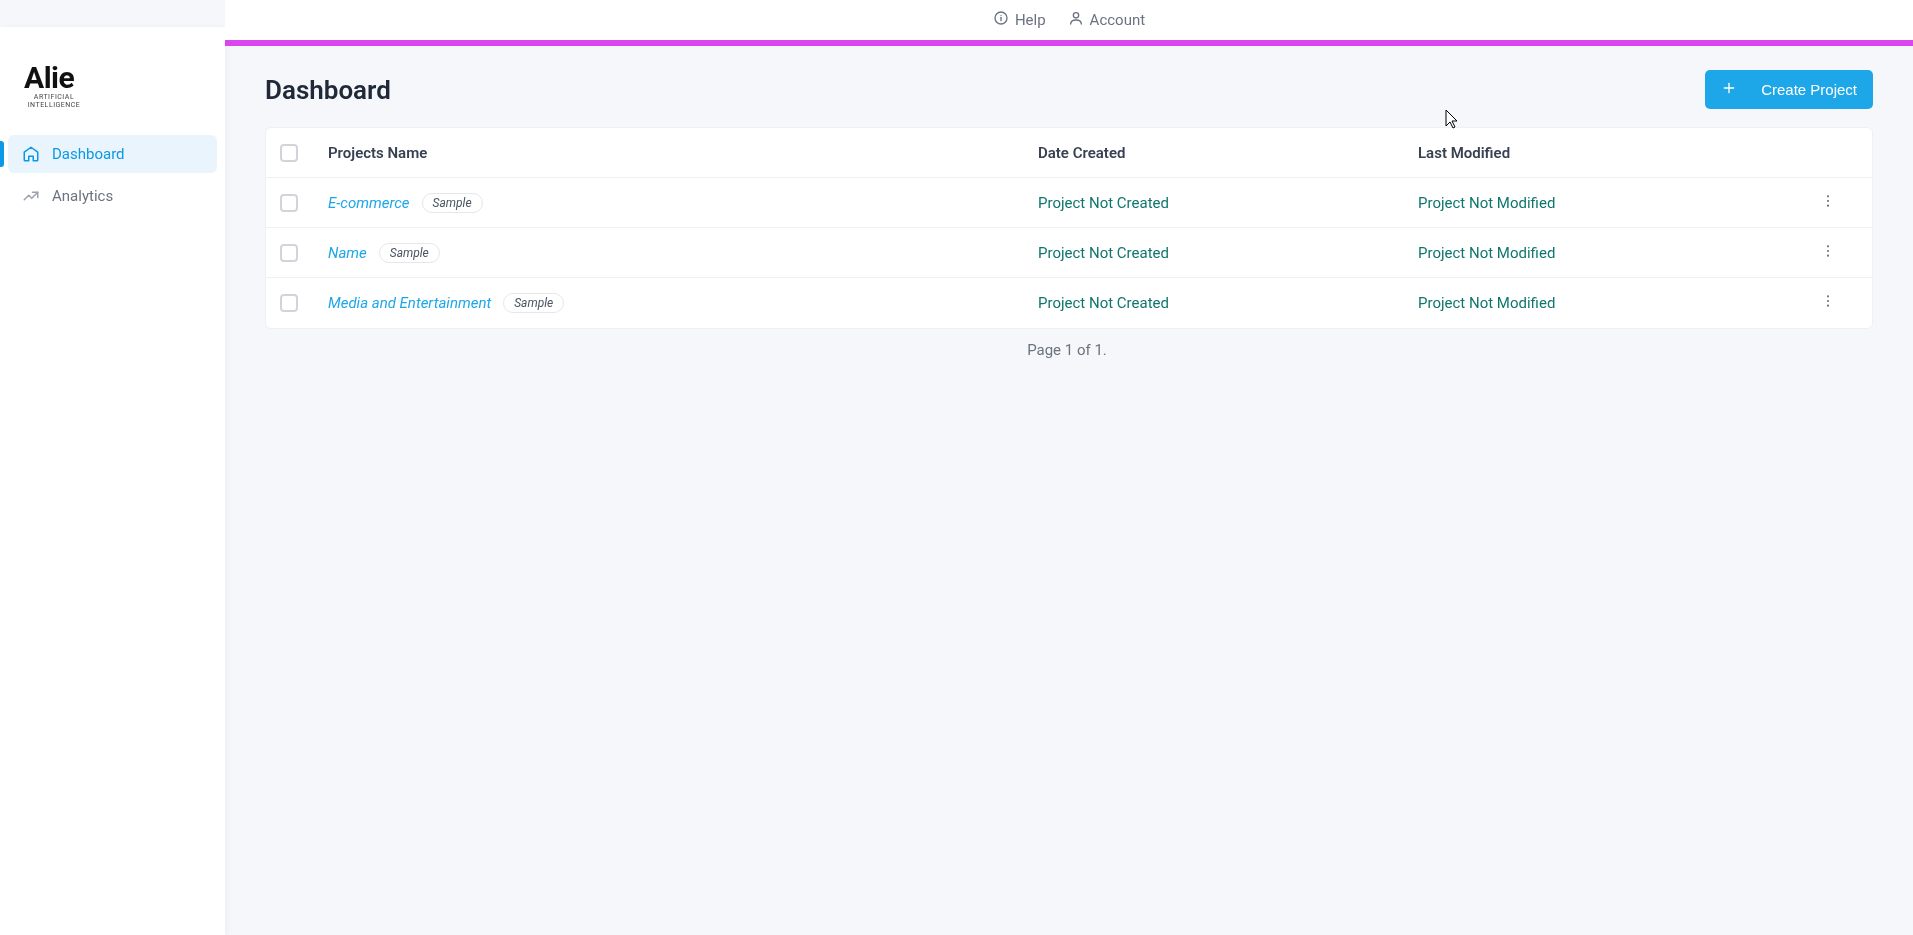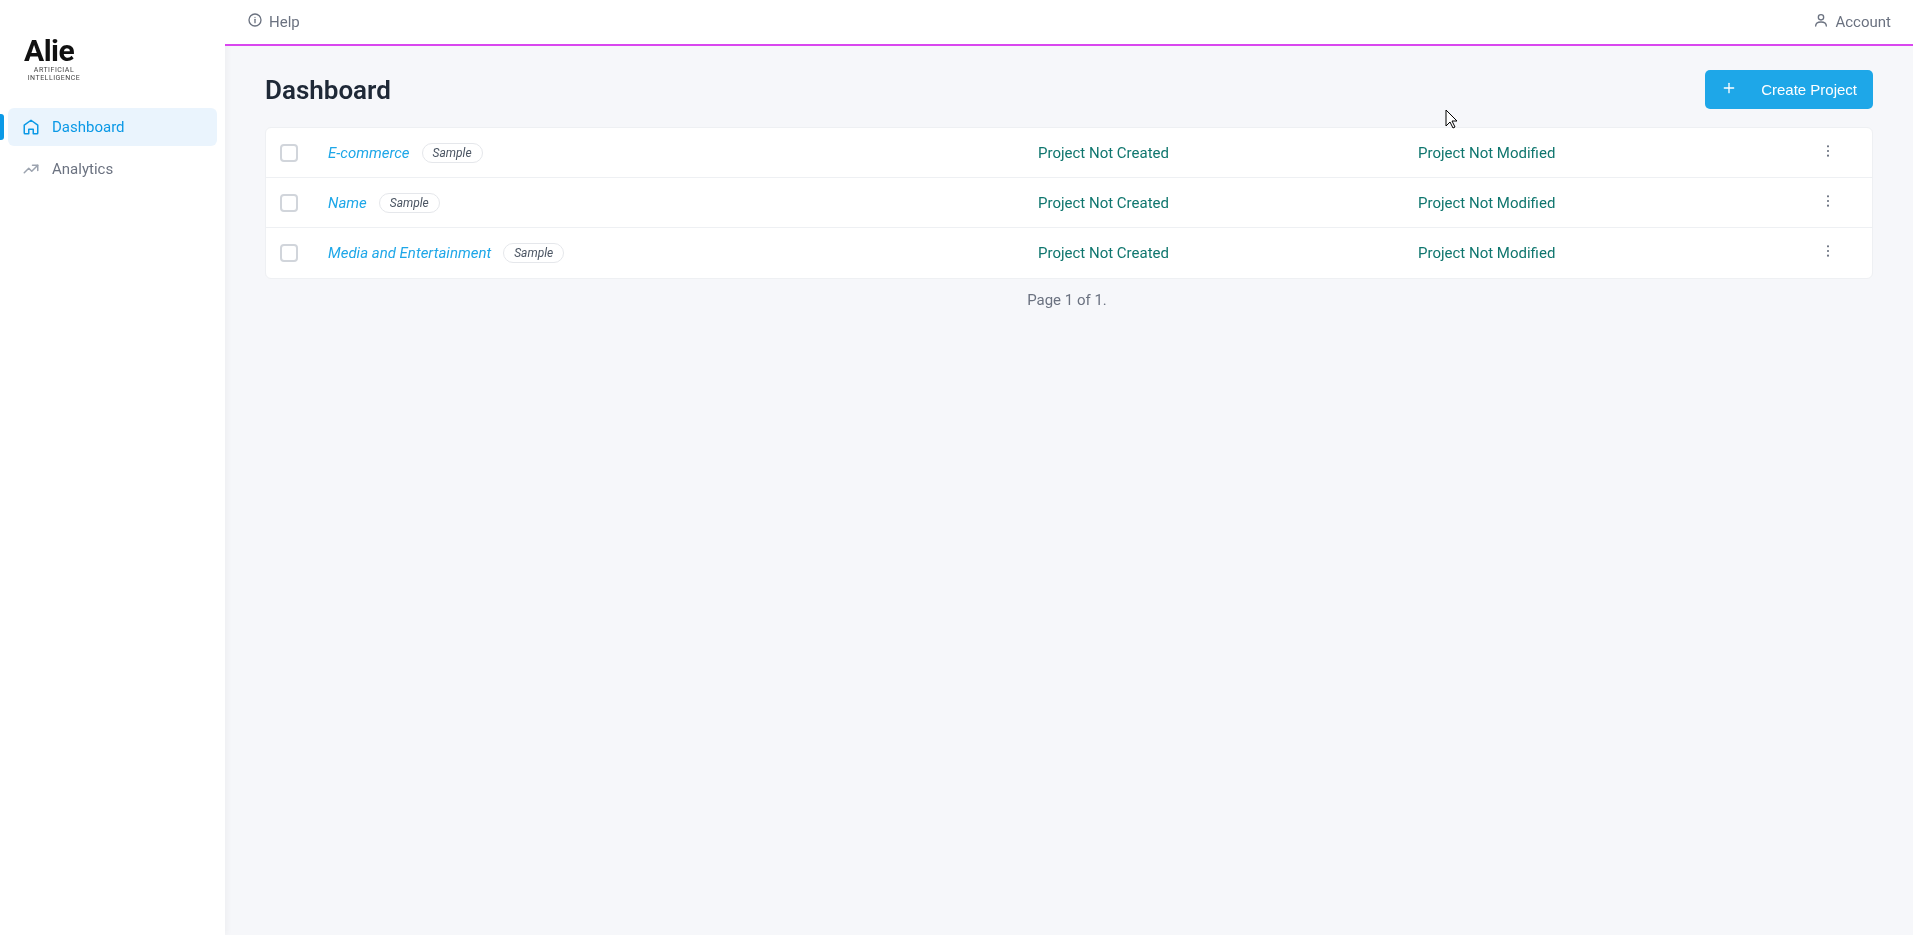--- a/index.html
+++ b/index.html
@@ -15,20 +15,21 @@
       display: flex;
       height: 100%;
     }
     
     .sidebar {
       width: 225px;
       background: #ffffff;
       box-shadow: 2px 0 6px rgba(0,0,0,0.04);
       padding-top: 33px;
       flex-shrink: 0;
+      margin-top: 27px;
     }
     .logo-wrap {
       padding: 0 24px 26px 24px;
     }
     .logo-text {
       font-size: 30px;
       font-weight: 700;
       letter-spacing: -0.5px;
       color: #111;
     }
@@ -79,24 +80,24 @@
     
     .main {
       flex: 1;
       display: flex;
       flex-direction: column;
       min-width: 0;
     }
     .topbar {
       height: 46px;
       background: #ffffff;
-      border-bottom: 2px solid #d946ef;
-      display: flex;
-      align-items: center;
-      justify-content: space-between;
+      border-bottom: 6px solid #d946ef;
+      display: flex;
+      align-items: center;
+      justify-content: center;
       padding: 0 22px;
       gap: 22px;
     }
     .top-link {
       display: flex;
       align-items: center;
       gap: 6px;
       color: #6b7280;
       font-size: 15px;
       cursor: pointer;
@@ -274,20 +275,29 @@
                 <line x1="12" y1="5" x2="12" y2="19"></line>
                 <line x1="5" y1="12" x2="19" y2="12"></line>
               </svg>
           </span>
           <span>Create Project</span>
         </button>
       </div>
 
       <div class="table-card">
 
+        <div class="table-row">
+          <div>
+              <div class="checkbox"></div>
+            </div>
+          <div class="th">Projects Name</div>
+          <div class="th">Date Created</div>
+          <div class="th">Last Modified</div>
+          <div></div>
+        </div>
 
         <div class="table-row">
           <div>
               <div class="checkbox"></div>
             </div>
           <div class="name-cell">
             <span class="project-link">E-commerce</span>
             <span class="badge">Sample</span>
           </div>
           <div class="cell">Project Not Created</div>

